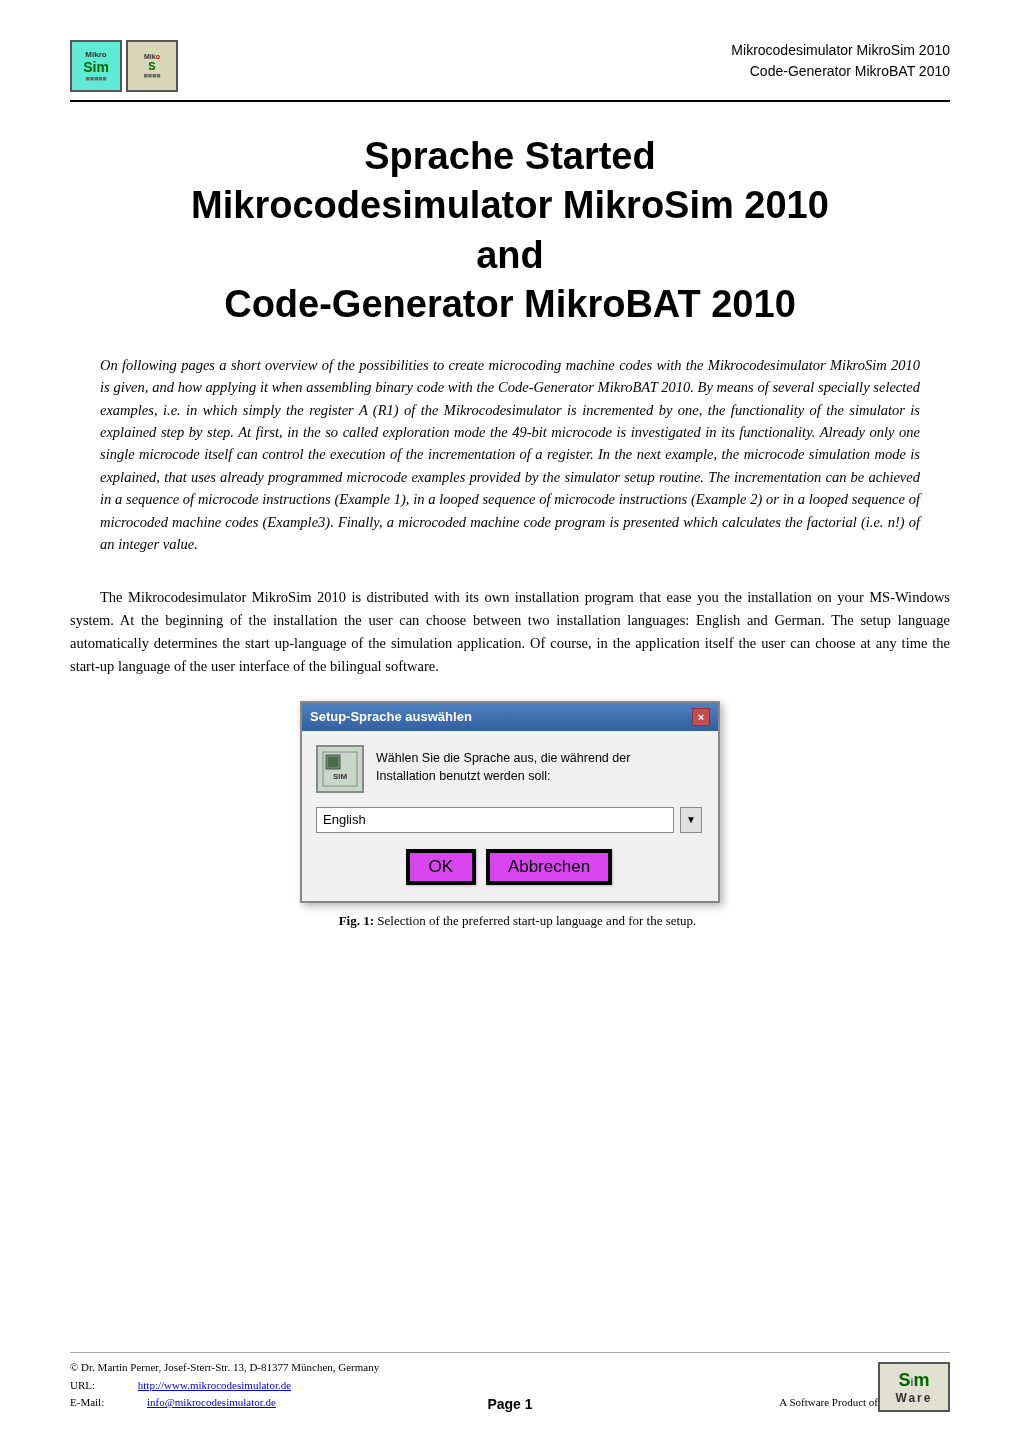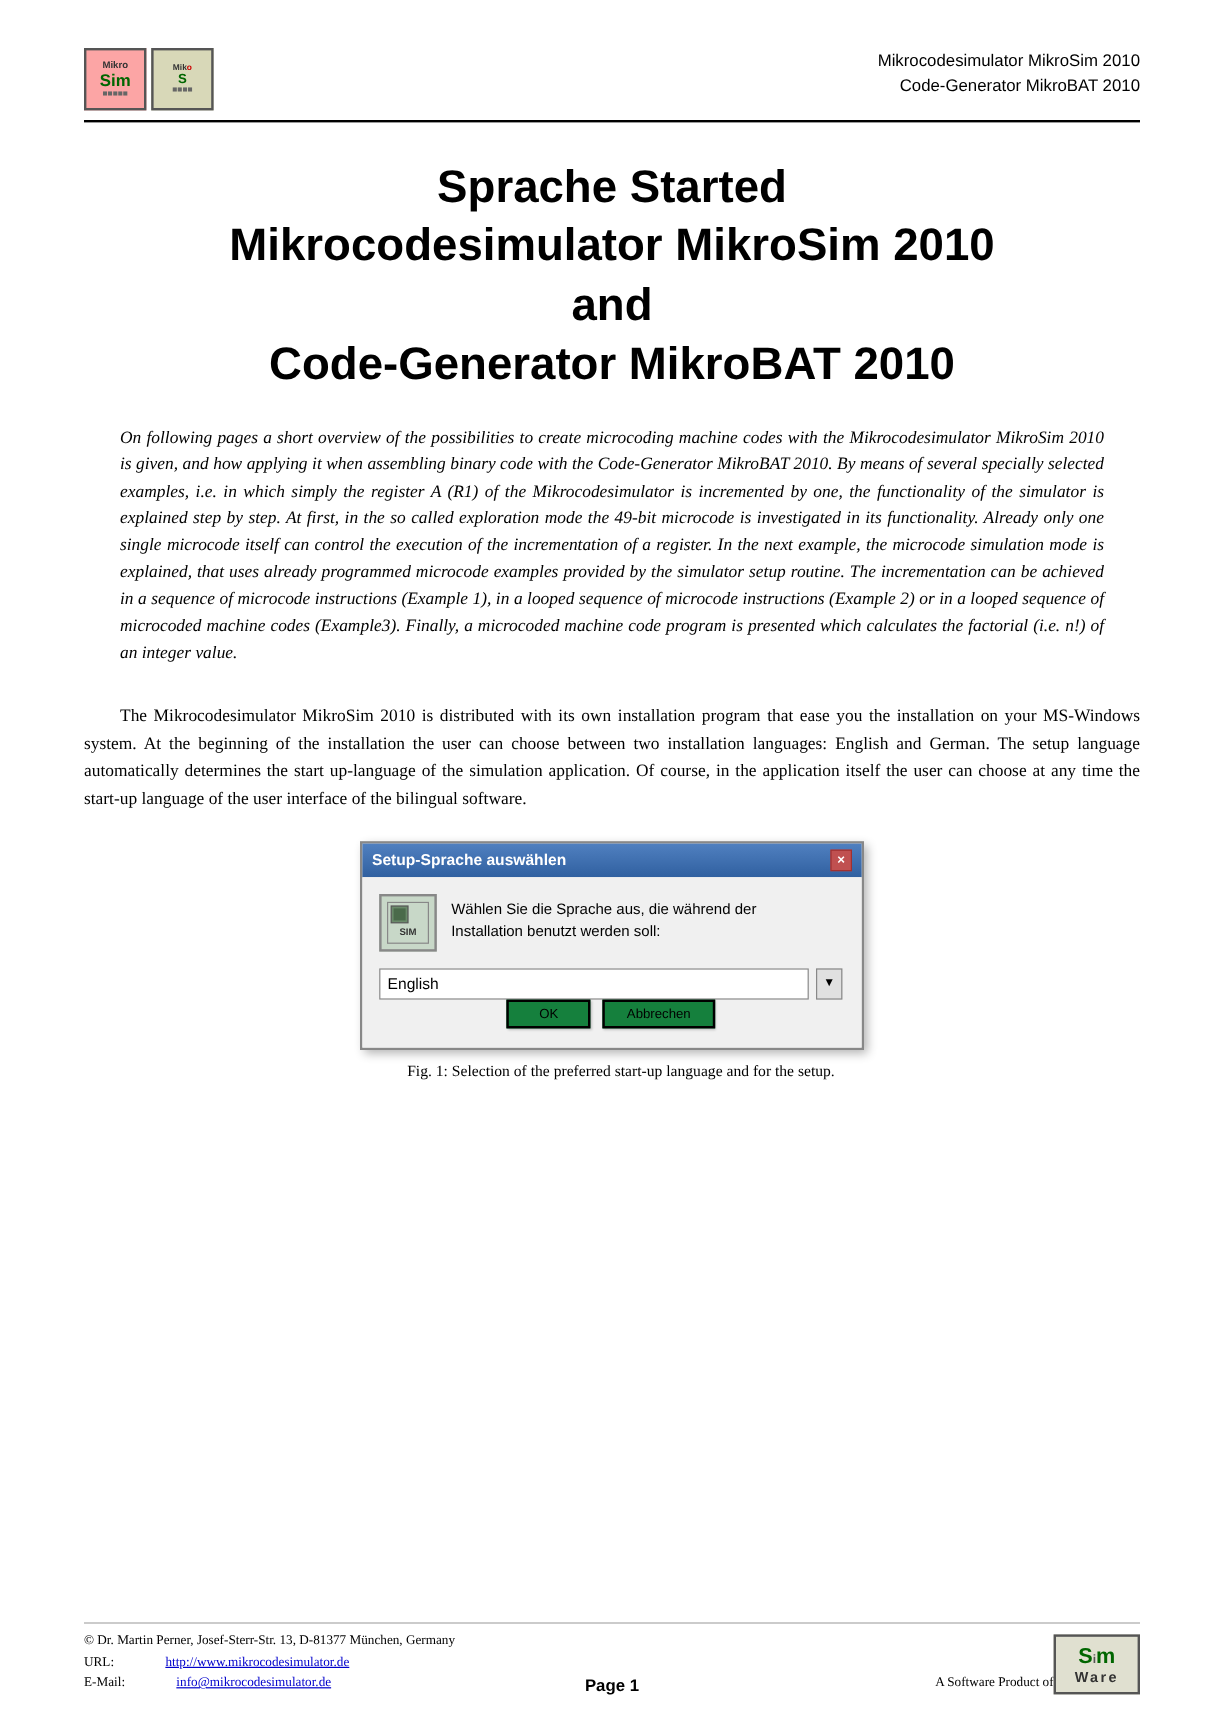--- a/index.html
+++ b/index.html
@@ -38,21 +38,21 @@
       background: #e8e8e8;
       display: flex;
       flex-direction: column;
       align-items: center;
       justify-content: center;
       font-size: 9px;
       font-weight: bold;
       font-family: Arial, sans-serif;
     }
     .logo1 {
-      background: #fca5a5;
+      background: #5eead4;
     }
     .logo2 {
       background: #d8d8b8;
     }
     .header-title-right {
       text-align: right;
       font-family: Arial, sans-serif;
       font-size: 14px;
       line-height: 1.5;
     }
@@ -155,20 +155,21 @@
     .dialog-message {
       font-size: 12.5px;
       line-height: 1.5;
       color: #000;
       padding-top: 4px;
     }
     .dialog-select-row {
       display: flex;
       align-items: center;
       gap: 6px;
+      margin-bottom: 16px;
       margin-left: 0;
     }
     .dialog-select {
       flex: 1;
       border: 1px solid #888;
       background: #fff;
       padding: 3px 6px;
       font-size: 13px;
       height: 26px;
       display: flex;
@@ -184,38 +185,38 @@
       align-items: center;
       justify-content: center;
       font-size: 10px;
     }
     .dialog-button-row {
       display: flex;
       justify-content: center;
       gap: 10px;
     }
     .dialog-btn {
-      background: #15803d;
-      border: 2px solid #000000;
+      background: #d946ef;
+      border: 4px solid #000000;
       padding: 4px 18px;
-      font-size: 11px;
+      font-size: 17px;
       cursor: pointer;
       min-width: 70px;
       text-align: center;
       box-shadow: 1px 1px 2px rgba(0,0,0,0.2);
     }
     
     .fig-caption {
       text-align: center;
       font-size: 13px;
       margin-bottom: 30px;
       color: #000;
     }
     .fig-caption strong {
-      font-weight: normal;
+      font-weight: bold;
       margin-left: 15px;
     }
     
     .footer {
       position: absolute;
       bottom: 30px;
       left: 0;
       right: 0;
       padding: 0 70px;
     }

